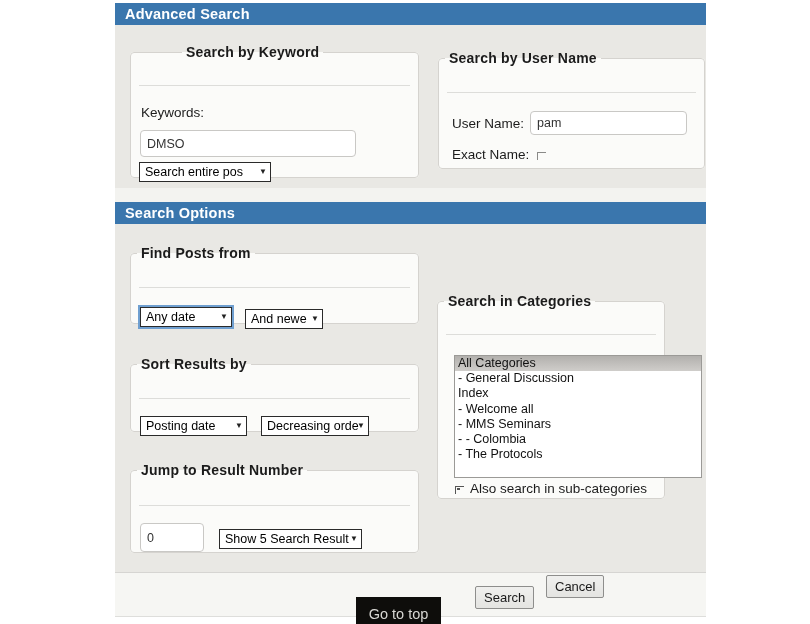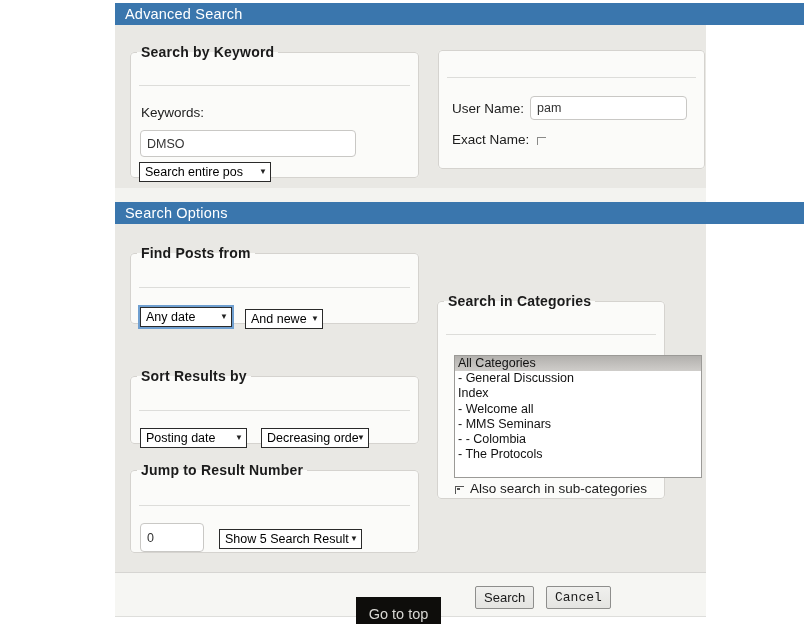--- a/index.html
+++ b/index.html
@@ -4,23 +4,23 @@
 <style>
   * { box-sizing: border-box; margin: 0; padding: 0; }
   html,body { background:#fff; }
   #page {
     position: relative; width: 810px; height: 624px;
     background: #fff; overflow: hidden;
     font-family: "Liberation Sans", sans-serif;
     color: #1c1c1c;
   }
   .titlebar {
-    position: absolute; left: 115px; width: 689px; height: 22px;
+    position: absolute; left: 115px; width: 591px; height: 22px;
     background: #3a76ad; color: #fff;
-    font-size: 14.5px; font-weight: normal; line-height: 22px;
+    font-size: 14.5px; font-weight: bold; line-height: 22px;
     padding-left: 10px; letter-spacing: .2px;
   }
   #bar-advanced { top: 3px; }
   #bar-options  { top: 202px; }
   .section-bg { position: absolute; left: 115px; width: 591px; background: #e9e8e4; }
   #section1 { top: 25px;  height: 163px; }
   #gap1     { position:absolute; left:115px; top:188px; width:591px; height:14px; background:#f3f3f0; }
   #section2 { top: 224px; height: 348px; }
   #footerband {
     position: absolute; left: 115px; top: 572px; width: 591px; height: 45px;
@@ -92,53 +92,54 @@
 
   <div class="section-bg" id="section1"></div>
   <div id="gap1"></div>
 
   <div class="titlebar" id="bar-options">
     <span>Search Options</span>
   </div>
 
   <div class="section-bg" id="section2"></div>
 
-  <fieldset style="left:130px; top:44px; width:289px; height:134px;">
+  <fieldset style="left:130px; top:44px; width:289px; height:134px;padding-left:45px;">
     <legend>Search by Keyword</legend>
     <div class="rule" style="top:25px;"></div>
     <div class="lbl" style="left:10px; top:45px;">Keywords:</div>
     <input class="txtinput" style="left: 9px; top: 70px; width: 216px; height: 27px;" value="DMSO">
     <div class="dropdown" style="left:8px; top:102px; width:132px;">
       <span>Search entire pos</span>
       <span class="arr">▼</span>
     </div>
   </fieldset>
 
   <fieldset style="left:438px; top:50px; width:267px; height:119px;">
+    <legend>Search by User Name</legend>
     <div class="rule" style="top:26px;"></div>
     <div class="lbl" style="left:13px; top:50px;">User Name:</div>
     <input class="txtinput" style="left: 91px; top: 45px; width: 157px; height: 24px;" value="pam">
     <div class="lbl" style="left:13px; top:81px;">Exact Name:</div>
     <div class="checkbox-glyph" style="left:98px; top:86px;"></div>
   </fieldset>
 
   <fieldset style="left:130px; top:245px; width:289px; height:79px;">
     <legend>Find Posts from</legend>
     <div class="rule" style="top:26px;"></div>
     <div class="dropdown focused" style="left:9px; top:46px; width:92px;">
       <span>Any date</span>
       <span class="arr">▼</span>
     </div>
     <div class="dropdown" style="left:114px; top:48px; width:78px;">
       <span>And newe</span>
       <span class="arr">▼</span>
     </div>
   </fieldset>
 
-  <fieldset style="left:130px; top:368px; width:289px; height:76px;">
+  <fieldset style="left:130px; top:356px; width:289px; height:76px;">
     <legend>Sort Results by</legend>
     <div class="rule" style="top:26px;"></div>
     <div class="dropdown" style="left:9px; top:44px; width:107px;">
       <span>Posting date</span>
       <span class="arr">▼</span>
     </div>
     <div class="dropdown" style="left:130px; top:44px; width:108px;">
       <span>Decreasing orde</span>
       <span class="arr">▼</span>
     </div>
@@ -166,18 +167,18 @@
         <div class="row">- MMS Seminars</div>
         <div class="row">- - Colombia</div>
         <div class="row">- The Protocols</div>
       </div>
     <div class="checkbox-glyph marked" style="left:17px; top:177px;"></div>
     <div class="lbl" style="left:32px; top:172px;">Also search in sub-categories</div>
   </fieldset>
 
   <div id="footerband">
     <button class="btn" style="left:360px; top:13px; min-width:50px;">Search</button>
-    <button class="btn" style="left:431px; top:13px; min-width:50px;font-family:Liberation Mono, monospace;">Cancel</button>
+    <button class="btn" style="left:431px; top:2px; min-width:50px;">Cancel</button>
   </div>
 
   <div id="go-top">Go to top</div>
 
 </div>
 
 </body></html>

